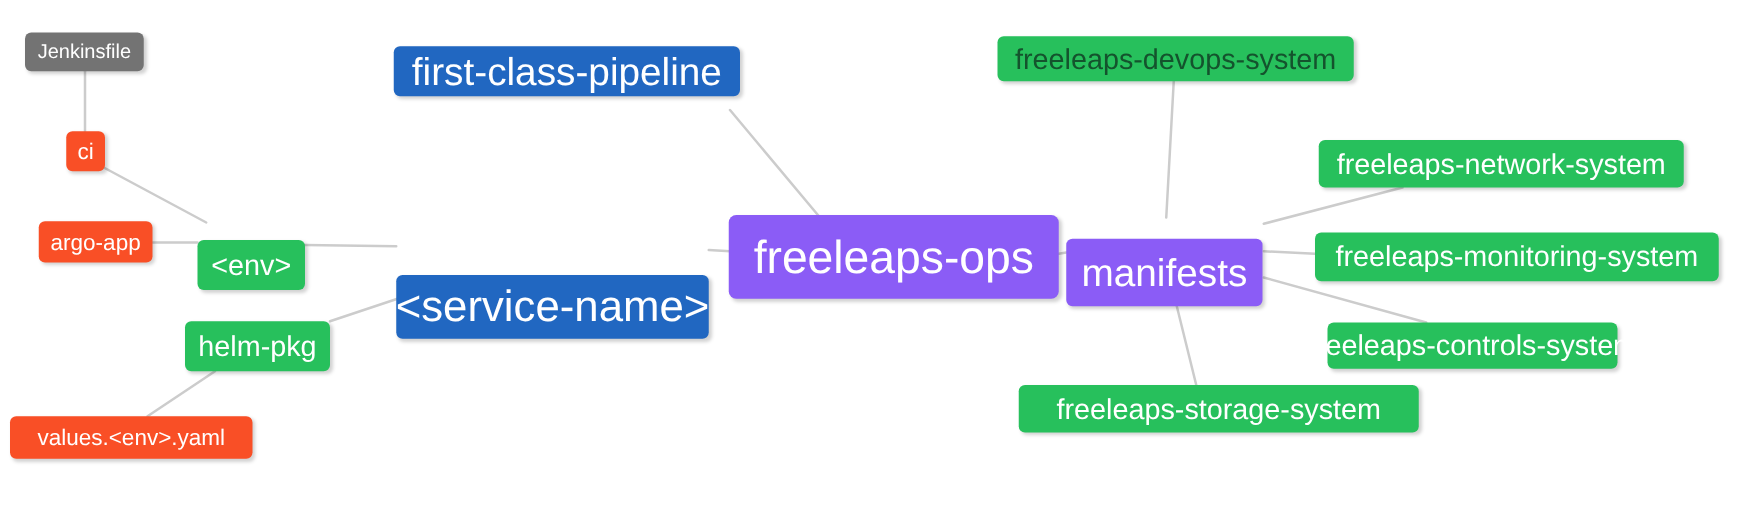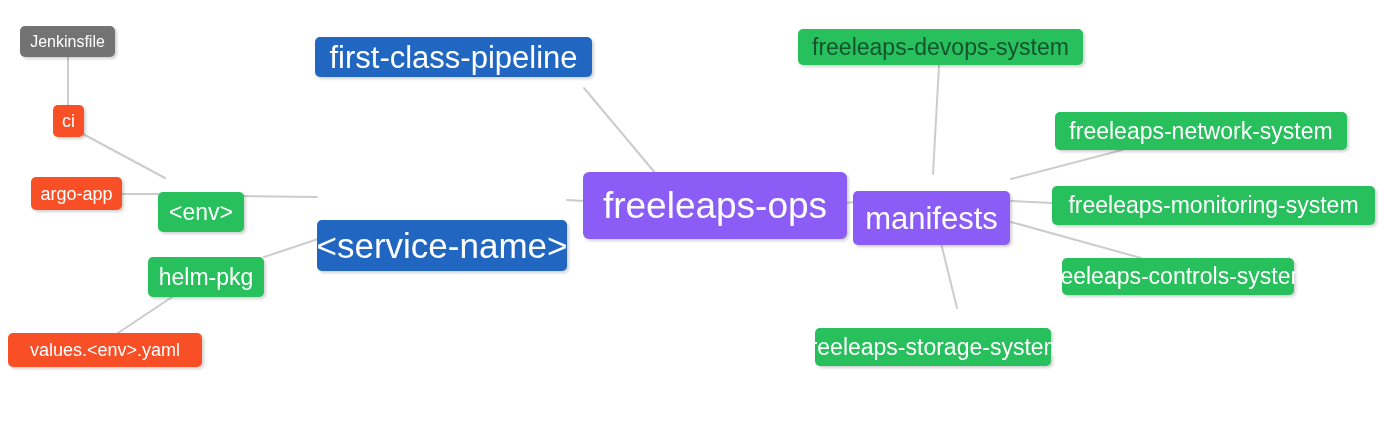--- a/index.html
+++ b/index.html
@@ -66,19 +66,19 @@
       <div class="node node-root" style="left: 583px; top: 172px; width: 264px; height: 67px; font-size: 37px; background: #8b5cf6; color: rgb(255, 255, 255);">freeleaps-ops</div>
       <div class="node node-branch" style="left: 315px; top: 37px; width: 277px; height: 40px; font-size: 31px; background: rgb(33, 103, 193); color: rgb(255, 255, 255);">first-class-pipeline</div>
       <div class="node node-branch" style="left: 317px; top: 172px; width: 250px; height: 51px; font-size: 35px; background: rgb(33, 103, 193); color: rgb(255, 255, 255); margin-top: 48px;">&lt;service-name&gt;</div>
       <div class="node node-branch" style="left: 853px; top: 173px; width: 157px; height: 54px; font-size: 31px; background: #8b5cf6; color: rgb(255, 255, 255); margin-top: 18px;">manifests</div>
       <div class="node node-sub" style="left: 158px; top: 176px; width: 86px; height: 40px; font-size: 23px; background: rgb(39, 192, 92); color: rgb(255, 255, 255); margin-top: 16px;">&lt;env&gt;</div>
       <div class="node node-sub" style="left: 148px; top: 257px; width: 116px; height: 40px; font-size: 23px; background: rgb(39, 192, 92); color: rgb(255, 255, 255);">helm-pkg</div>
       <div class="node node-sub" style="left: 798px; top: 29px; width: 285px; height: 36px; font-size: 23px; background: rgb(39, 192, 92); color: #14532d;">freeleaps-devops-system</div>
       <div class="node node-sub" style="left: 1055px; top: 112px; width: 292px; height: 38px; font-size: 23px; background: rgb(39, 192, 92); color: rgb(255, 255, 255);">freeleaps-network-system</div>
       <div class="node node-sub" style="left: 1052px; top: 186px; width: 323px; height: 39px; font-size: 23px; background: rgb(39, 192, 92); color: rgb(255, 255, 255); text-align: center;">freeleaps-monitoring-system</div>
       <div class="node node-sub" style="left: 1062px; top: 258px; width: 232px; height: 37px; font-size: 23px; background: rgb(39, 192, 92); color: rgb(255, 255, 255);">freeleaps-controls-system</div>
-      <div class="node node-sub" style="left: 815px; top: 308px; width: 236px; height: 38px; font-size: 23px; background: rgb(39, 192, 92); color: rgb(255, 255, 255); margin-top: 20px;">freeleaps-storage-system</div>
+      <div class="node node-sub" style="left: 815px; top: 308px; width: 320px; height: 38px; font-size: 23px; background: rgb(39, 192, 92); color: rgb(255, 255, 255);">freeleaps-storage-system</div>
       <div class="node node-leaf" style="left: 53px; top: 105px; width: 31px; height: 32px; font-size: 18px; background: rgb(249, 79, 38); color: rgb(255, 255, 255);">ci</div>
       <div class="node node-leaf" style="left: 31px; top: 177px; width: 91px; height: 33px; font-size: 18px; background: rgb(249, 79, 38); color: rgb(255, 255, 255);">argo-app</div>
       <div class="node node-leaf" style="left: 8px; top: 333px; width: 194px; height: 34px; font-size: 18px; background: rgb(249, 79, 38); color: rgb(255, 255, 255);">values.&lt;env&gt;.yaml</div>
       <div class="node node-file" style="left: 20px; top: 26px; width: 95px; height: 31px; font-size: 16px; background: #737373; color: rgb(255, 255, 255);">Jenkinsfile</div>
     </div>
 </div>
 
 </body></html>

